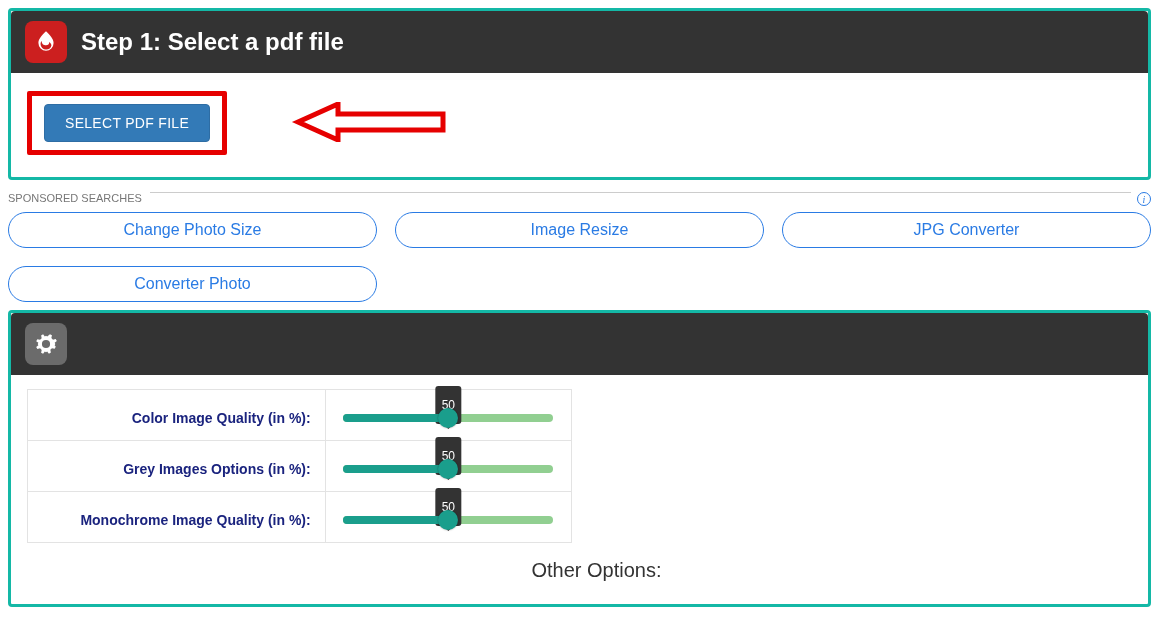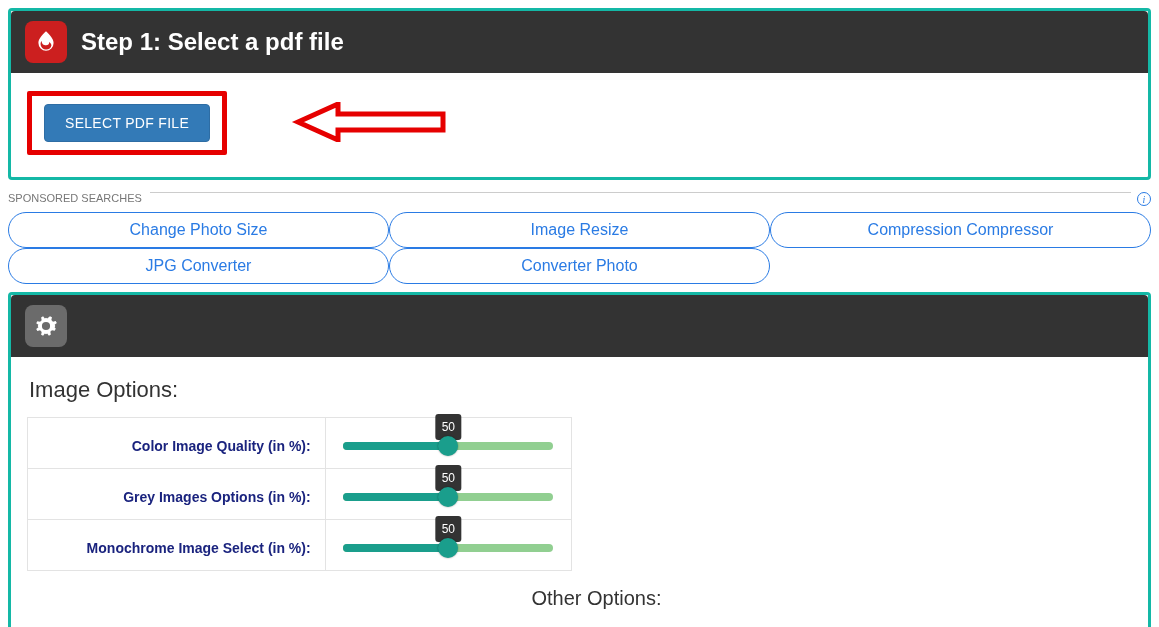--- a/index.html
+++ b/index.html
@@ -87,21 +87,21 @@
     background: #ccc;
   }
   .info-circle {
     width: 14px; height: 14px; border:1px solid #2a7be4; border-radius:50%;
     color:#2a7be4; font-size:10px; display:flex; align-items:center; justify-content:center;
     margin-left: 6px; font-style: italic; font-family: Georgia, serif;
   }
   .sponsored-grid {
     display: grid;
     grid-template-columns: 1fr 1fr 1fr;
-    gap: 0;
+    gap: 18px;
   }
   .sponsor-pill {
     border: 1px solid #2a7be4;
     border-radius: 18px;
     color: #2a7be4;
     text-align: center;
     padding: 8px 0;
     font-size: 16px;
     cursor: pointer;
     background: #fff;
@@ -156,21 +156,21 @@
     box-shadow: 0 0 2px rgba(0,0,0,.4);
   }
   .slider-tooltip {
     position: absolute;
     left: 50%;
     top: -28px;
     transform: translateX(-50%);
     background: #333;
     color: #fff;
     font-size: 12px;
-    padding: 6px 6px;
+    padding: 12px 6px;
     border-radius: 3px;
   }
   .slider-tooltip::after {
     content:"";
     position:absolute;
     top:100%; left:50%;
     transform: translateX(-50%);
     border:5px solid transparent;
     border-top-color:#333;
   }
@@ -207,36 +207,34 @@
 
 <div class="sponsored">
   <div class="sponsored-label-row">
     <span class="sponsored-label">SPONSORED SEARCHES</span>
     <div class="sponsored-line"></div>
     <div class="info-circle">i</div>
   </div>
   <div class="sponsored-grid">
     <div class="sponsor-pill">Change Photo Size</div>
     <div class="sponsor-pill">Image Resize</div>
-    <div class="sponsor-pill">Compression Compressor</div>
     <div class="sponsor-pill">JPG Converter</div>
     <div class="sponsor-pill">Converter Photo</div>
   </div>
 </div>
 
 <div class="panel" style="margin-top:8px;">
   <div class="panel-header">
     <div class="icon-square gear-icon-bg">
       <svg width="28" height="28" viewBox="0 0 24 24" fill="#fff">
           <path d="M19.4 13l.6-1-.6-1 1.9-1.5-1-1.7-2.3.5-1.4-1.4.5-2.3-1.7-1L13 5.6l-1-.6-1 .6L9.5 3.7l-1.7 1 .5 2.3L6.9 8.4l-2.3-.5-1 1.7L5.5 11l-.6 1 .6 1-1.9 1.5 1 1.7 2.3-.5 1.4 1.4-.5 2.3 1.7 1L11 18.4l1 .6 1-.6 1.5 1.9 1.7-1-.5-2.3 1.4-1.4 2.3.5 1-1.7L19.4 13zM12 15.5A3.5 3.5 0 1 1 15.5 12 3.5 3.5 0 0 1 12 15.5z"></path>
         </svg>
     </div>
   </div>
   <div class="panel-body" style="padding-top:14px;">
-    <div class="section-title">Image Options:</div>
 
     <table class="options-table">
       <tbody>
           <tr>
         <td class="opt-label">Color Image Quality (in %):</td>
         <td class="slider-cell">
           <div class="slider-track">
             <div class="slider-tooltip">50</div>
             <div class="slider-fill"></div>
             <div class="slider-thumb"></div>
@@ -247,21 +245,21 @@
         <td class="opt-label">Grey Images Options (in %):</td>
         <td class="slider-cell">
           <div class="slider-track">
             <div class="slider-tooltip">50</div>
             <div class="slider-fill"></div>
             <div class="slider-thumb"></div>
           </div>
         </td>
       </tr>
       <tr>
-        <td class="opt-label">Monochrome Image Select (in %):</td>
+        <td class="opt-label">Monochrome Image Quality (in %):</td>
         <td class="slider-cell">
           <div class="slider-track">
             <div class="slider-tooltip">50</div>
             <div class="slider-fill"></div>
             <div class="slider-thumb"></div>
           </div>
         </td>
       </tr>
     </tbody>
       </table>

